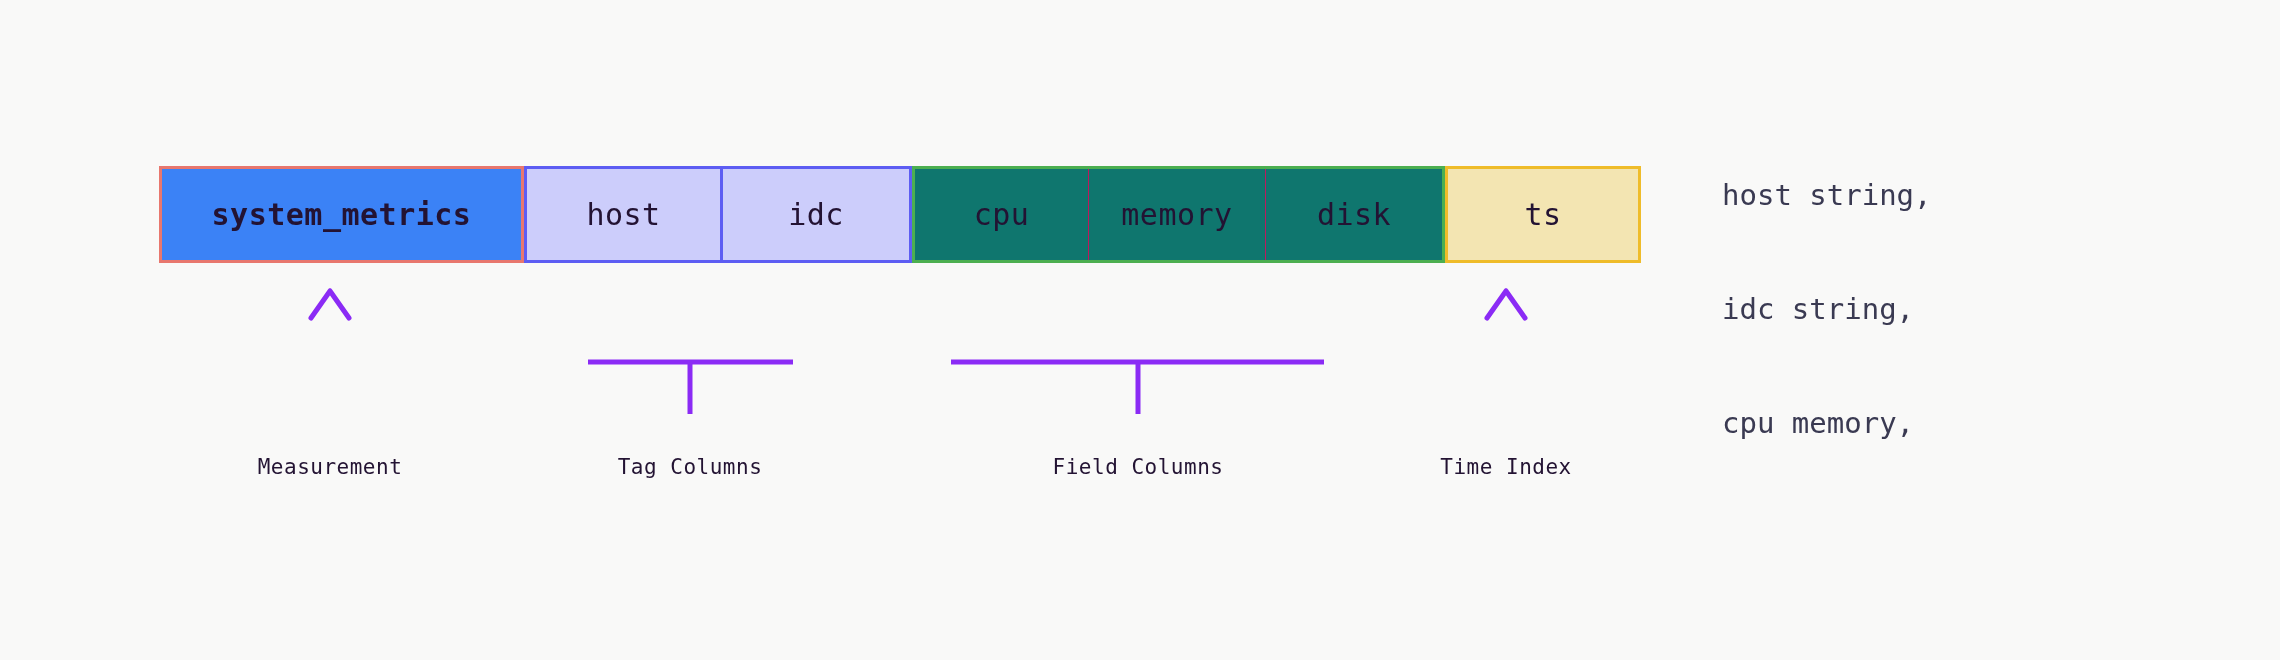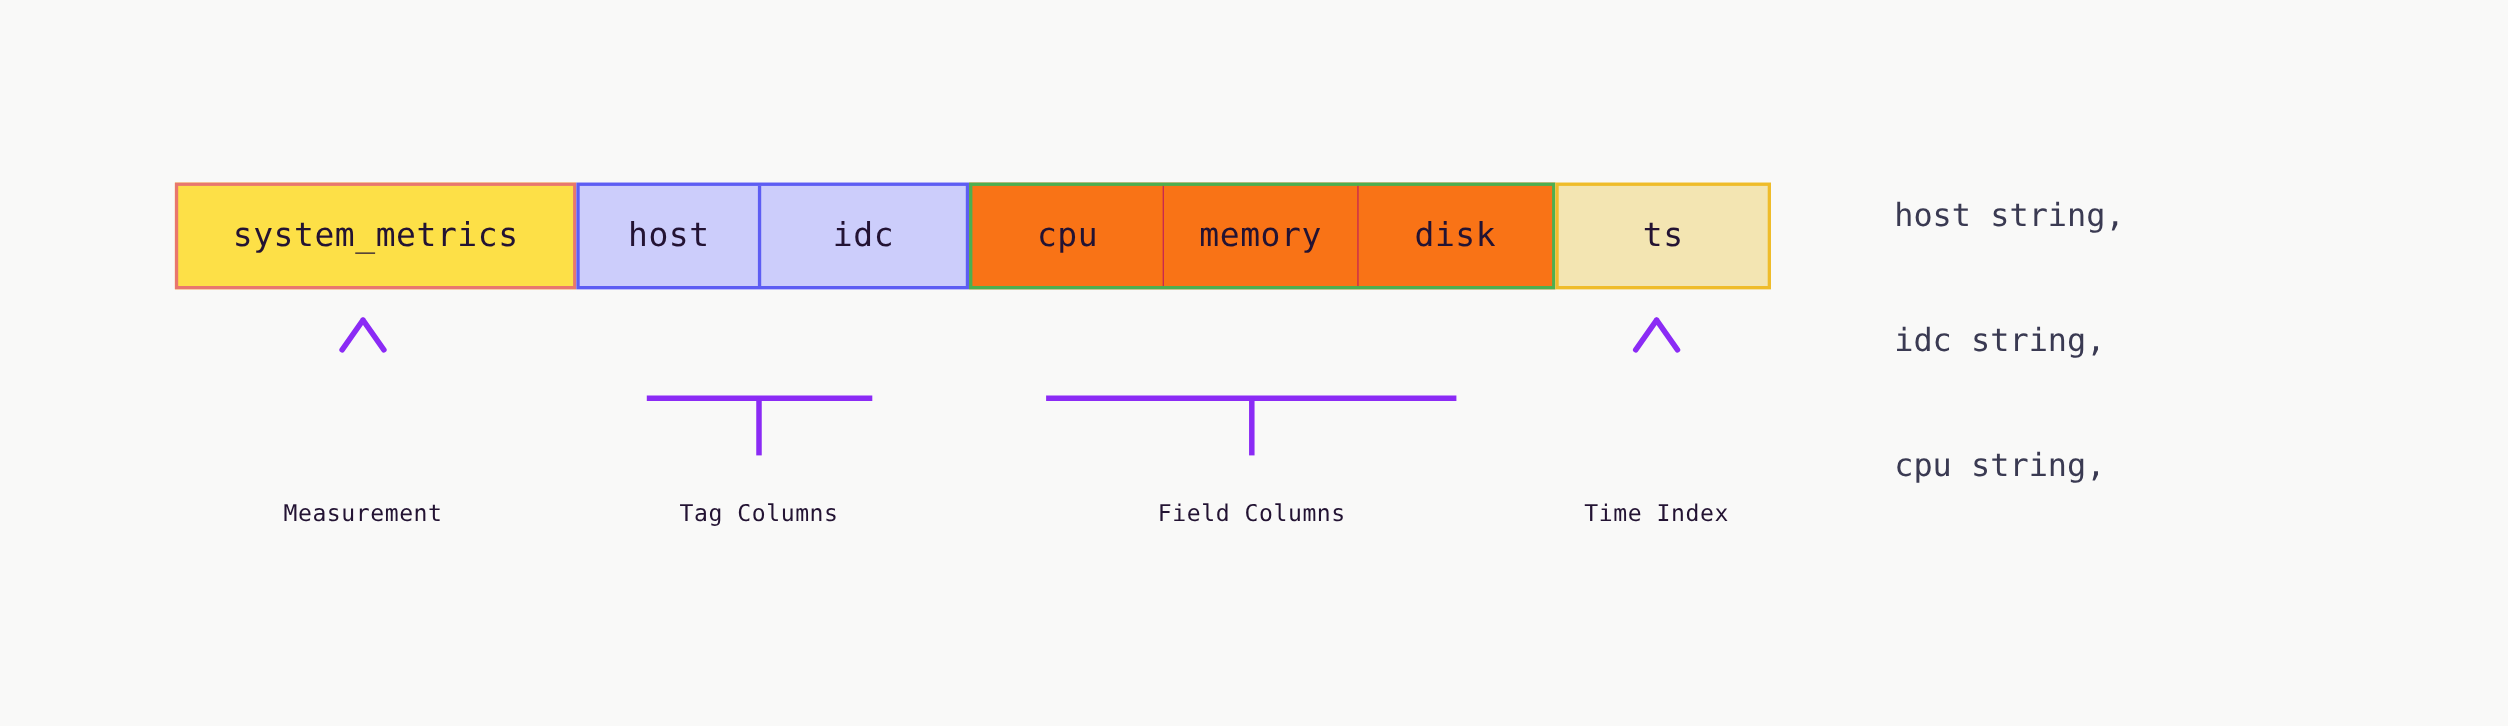--- a/index.html
+++ b/index.html
@@ -14,28 +14,28 @@
   
   .strip{position:absolute;left:159px;top:166px;height:97px;display:flex;}
   .group{display:flex;box-sizing:border-box;}
   .cell{
     box-sizing:border-box;
     display:flex;align-items:center;justify-content:center;
     font-size:30px;color:#231333;
     letter-spacing:.5px;
     white-space:nowrap;
   }
-  .g-measurement{border:3px solid #e8776e;background:#fde047;}
+  .g-measurement{border:3px solid #e8776e;background:#3b82f6;font-weight:bold;}
   .g-measurement .cell{width:359px;}
 
   .g-tag{border:3px solid #5d5df3;background:#cccdfb;}
-  .g-tag .cell{width:162px;}
+  .g-tag .cell{width:193px;}
   .g-tag .cell + .cell{border-left:3px solid #5d5df3;width:189px;}
 
-  .g-field{border:3px solid #4caf50;background:#f97316;}
+  .g-field{border:3px solid #4caf50;background:#0f766e;}
   .g-field .cell{width:173px;}
   .g-field .cell + .cell{border-left:1px solid #be185d;width:177px;}
 
   .g-time{border:3px solid #efbc2a;background:#f3e5b2;}
   .g-time .cell{width:190px;}
 
   
   .anno{position:absolute;left:0;top:0;width:2280px;height:660px;pointer-events:none;}
 
   .anno-label{
@@ -123,21 +123,21 @@
 
   <div class="anno-label" style="left:330px;top:455px;">Measurement</div>
   <div class="anno-label" style="left:690px;top:455px;">Tag Columns</div>
   <div class="anno-label" style="left:1138px;top:455px;">Field Columns</div>
   <div class="anno-label" style="left:1506px;top:455px;">Time Index</div>
 
   <div class="code-panel">
     <div class="code-body">
       <div><span>host string,</span></div>
       <div><span>idc string,</span></div>
-      <div><span>cpu string,</span></div>
+      <div><span>cpu memory,</span></div>
       
       
       
       
     </div>
   </div>
 
 </div>
 
 </body></html>

